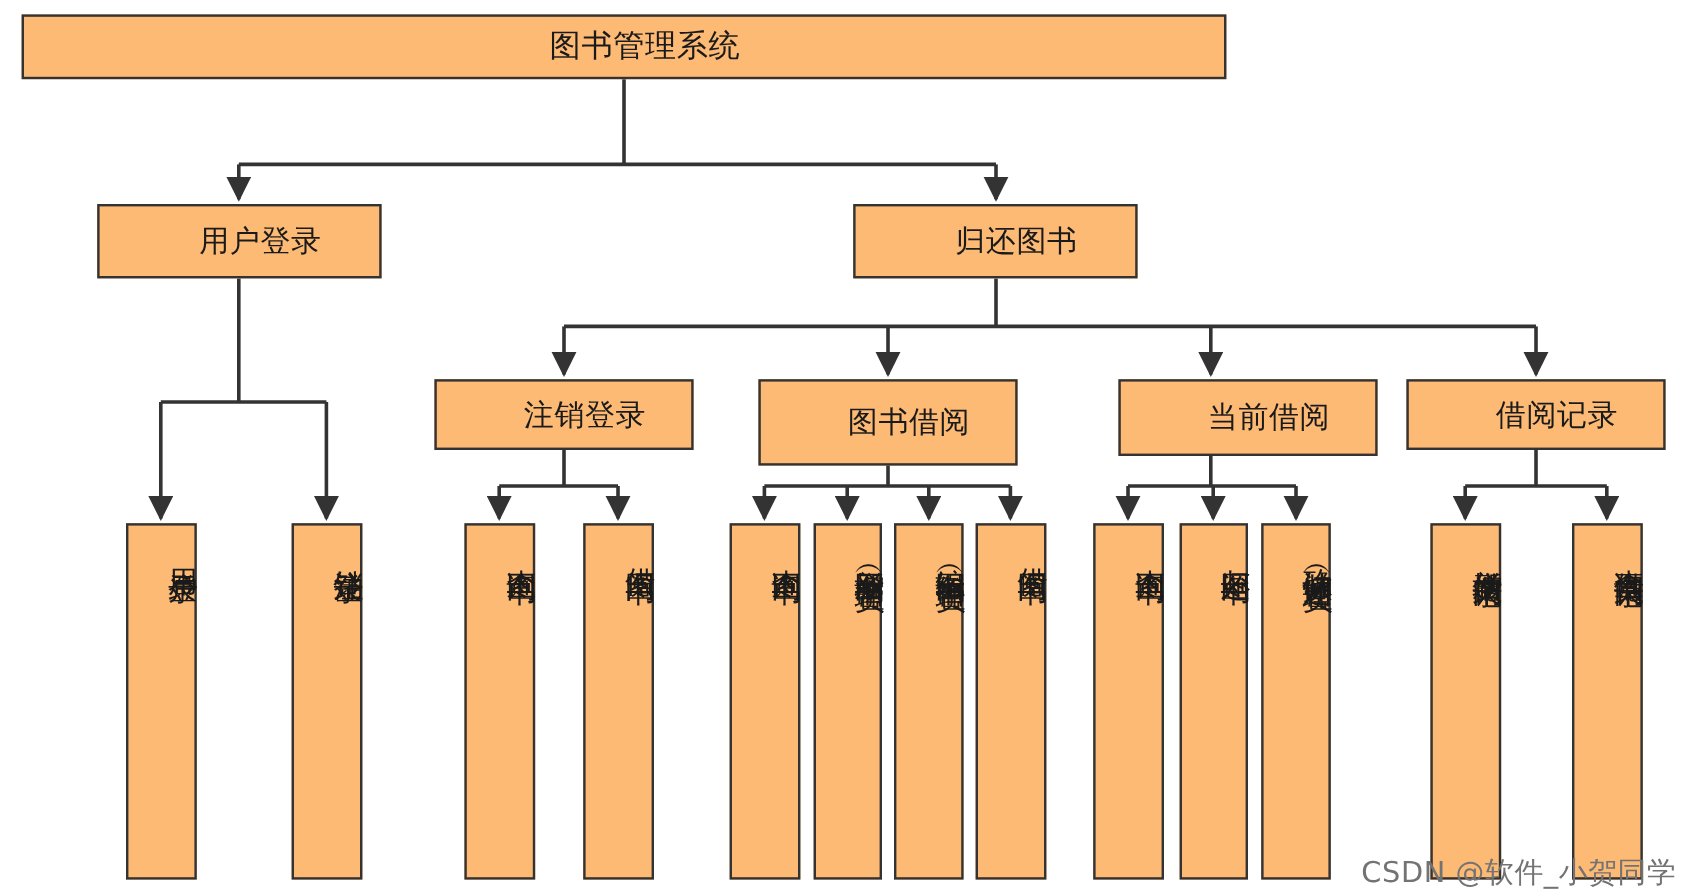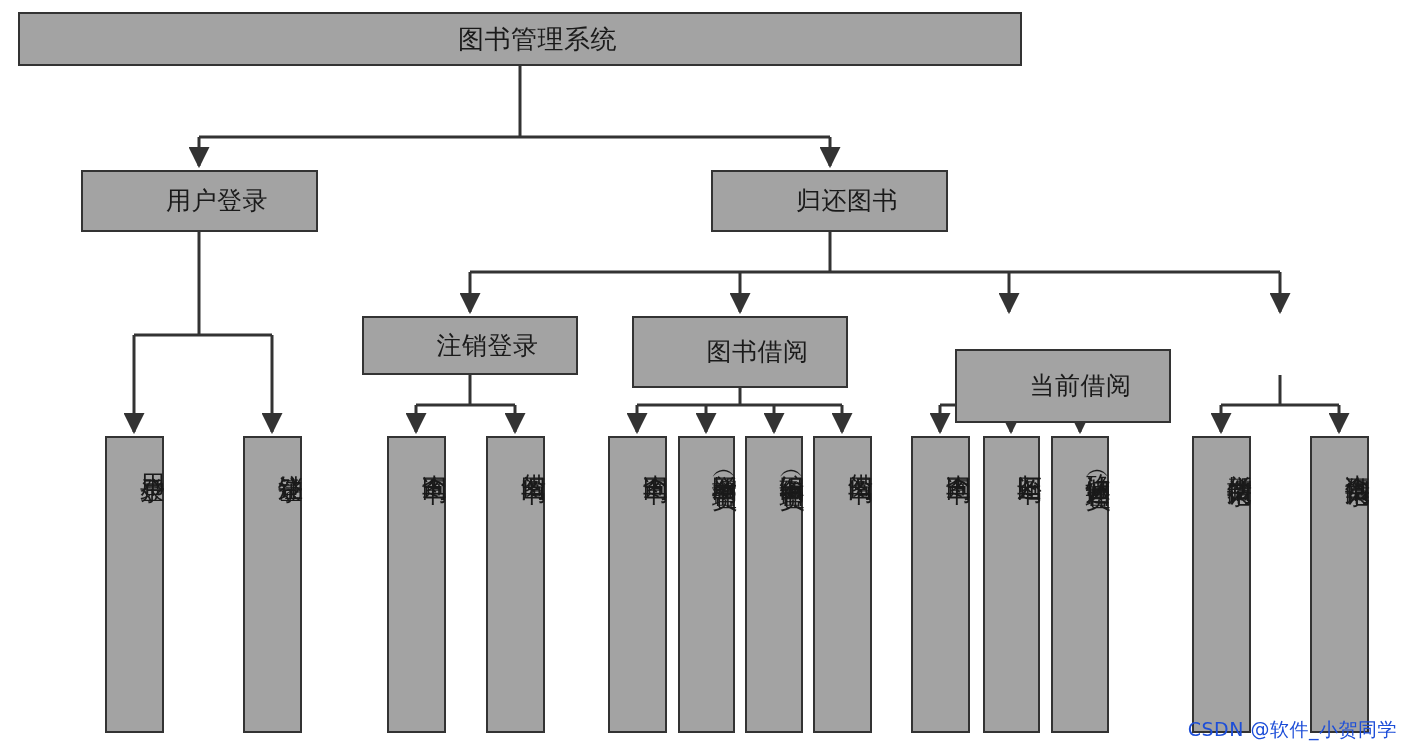--- a/index.html
+++ b/index.html
@@ -22,21 +22,21 @@
     left: 0;
     top: 0;
     width: 1405px;
     height: 747px;
     pointer-events: none;
   }
   .node {
     position: absolute;
     box-sizing: border-box;
     border: 2.5px solid #333333;
-    background: #a3a3a3;
+    background: #fdba74;
     display: flex;
     align-items: center;
     justify-content: center;
     color: #1a1a1a;
     padding-left: 35px;
   }
   .node .label {
     display: block;
     text-align: center;
     line-height: 1.18;
@@ -57,22 +57,22 @@
     line-height: 1.12;
     letter-spacing: 2px;
   }
   #root-node .label {
     font-size: 26px;
   }
   .watermark {
     position: absolute;
     right: 8px;
     bottom: 4px;
-    font-size: 19px;
-    color: #1d4ed8;
+    font-size: 24px;
+    color: #737373;
     letter-spacing: 0.5px;
     white-space: nowrap;
     font-family: "DejaVu Sans", "Liberation Sans", sans-serif;
   }
 </style>
 </head>
 <body>
 
 <div id="canvas">
 
@@ -136,22 +136,25 @@
   <div class="node horiz" id="node-book-manage" style="left: 711px; top: 170px; width: 237px; height: 62px;">
     <span class="label">归还图书</span>
   </div>
 
   <div class="node horiz" id="node-new-book-recommend" style="left: 362px; top: 316px; width: 216px; height: 59px;">
     <span class="label">注销登录</span>
   </div>
   <div class="node horiz" id="node-book-borrow" style="left: 632px; top: 316px; width: 216px; height: 72px;">
     <span class="label">图书借阅</span>
   </div>
-  <div class="node horiz" id="node-current-borrow" style="left: 955px; top: 316px; width: 216px; height: 74px; margin-top: 33px;">
+  <div class="node horiz" id="node-current-borrow" style="left: 932px; top: 316px; width: 216px; height: 64px;">
     <span class="label">当前借阅</span>
+  </div>
+  <div class="node horiz" id="node-borrow-record" style="left: 1172px; top: 316px; width: 216px; height: 59px;">
+    <span class="label">借阅记录</span>
   </div>
 
   <div class="node vert" id="node-leaf-0" style="left: 105px; top: 436px; width: 59px; height: 297px;">
     <span class="label" style="font-size: 25px;">用户登录</span>
   </div>
   <div class="node vert" id="node-leaf-1" style="left: 243px; top: 436px; width: 59px; height: 297px;">
     <span class="label" style="font-size: 25px;">注销登录</span>
   </div>
   <div class="node vert" id="node-leaf-2" style="left: 387px; top: 436px; width: 59px; height: 297px;">
     <span class="label" style="font-size: 25px;">查询图书</span>

